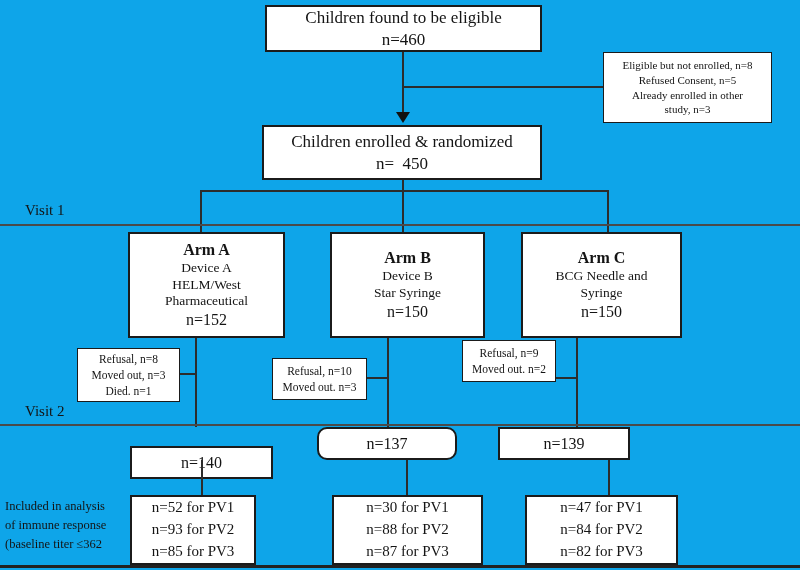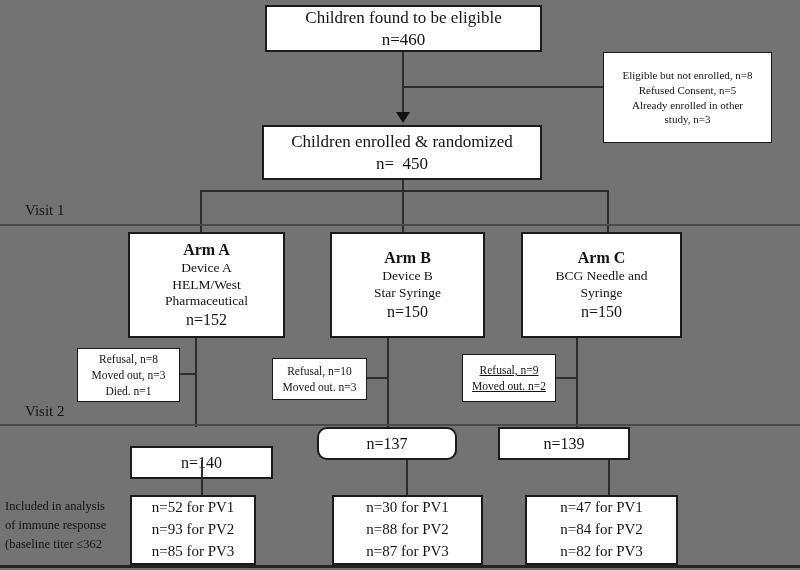--- a/index.html
+++ b/index.html
@@ -1,17 +1,17 @@
 <!DOCTYPE html>
 <html><head>
 <meta charset="utf-8">
 <style>
   html,body{margin:0;padding:0;background:#fff;}
   .canvas{
-    position:relative;width:800px;height:570px;background:#737373;
+    position:relative;width:800px;height:570px;background:#0ea5e9;
     font-family:"Liberation Serif","DejaVu Serif",serif;color:#141414;overflow:hidden;
   }
   .box{
     position:absolute;border:2px solid #1b1b1b;background:#fff;
     display:flex;flex-direction:column;align-items:center;justify-content:center;
     text-align:center;box-sizing:border-box;line-height:1.25;
   }
   .thin{border-width:1.5px;}
   .vline,.hline{position:absolute;background:#2c2c2c;}
   .vline{width:2px;}
@@ -31,28 +31,28 @@
   .t-pv{font-size:15px;line-height:1.45;}
   .bold{font-weight:bold;font-size:16px;}
   .pre{white-space:pre;}
   .visit-label{position:absolute;font-size:15px;}
   .annotation{
     position:absolute;left:5px;top:497px;width:130px;text-align:left;
     font-size:12.5px;line-height:1.5;font-family:Liberation Serif, serif;
   }
   
   .b-eligible{left:265px;top:5px;width:277px;height:47px;}
-  .b-side{left:603px;top:52px;width:169px;height:91px;}
+  .b-side{left:603px;top:52px;width:169px;height:71px;}
   .b-enrolled{left:262px;top:125px;width:280px;height:55px;}
   .b-armA{left:128px;top:232px;width:157px;height:106px;}
   .b-armB{left:330px;top:232px;width:155px;height:106px;}
   .b-armC{left:521px;top:232px;width:161px;height:106px;}
   .b-ref1{left:77px;top:348px;width:103px;height:54px;}
   .b-ref2{left:272px;top:358px;width:95px;height:42px;}
-  .b-ref3{left:462px;top:354px;width:94px;height:48px;text-decoration:underline;}
+  .b-ref3{left:462px;top:340px;width:94px;height:42px;}
   .b-n1{left:130px;top:427px;width:143px;height:33px;margin-top:19px;}
   .b-n2{left:317px;top:427px;width:140px;height:33px;border-radius:10px;}
   .b-n3{left:498px;top:427px;width:132px;height:33px;}
   .b-pv1{left:130px;top:495px;width:126px;height:70px;}
   .b-pv2{left:332px;top:495px;width:151px;height:70px;}
   .b-pv3{left:525px;top:495px;width:153px;height:70px;}
 </style>
 </head>
 <body>
 

